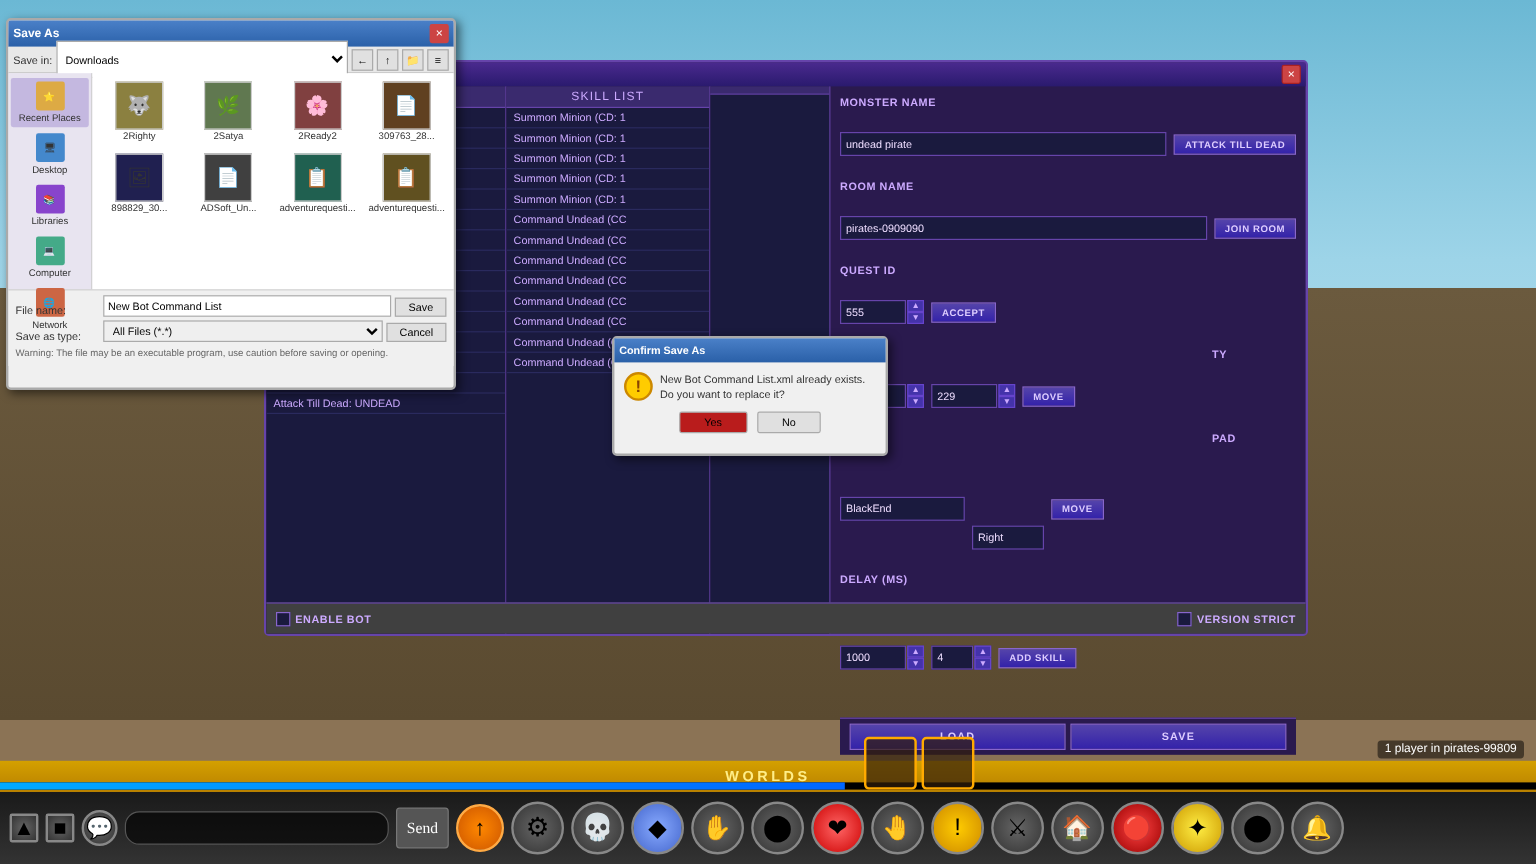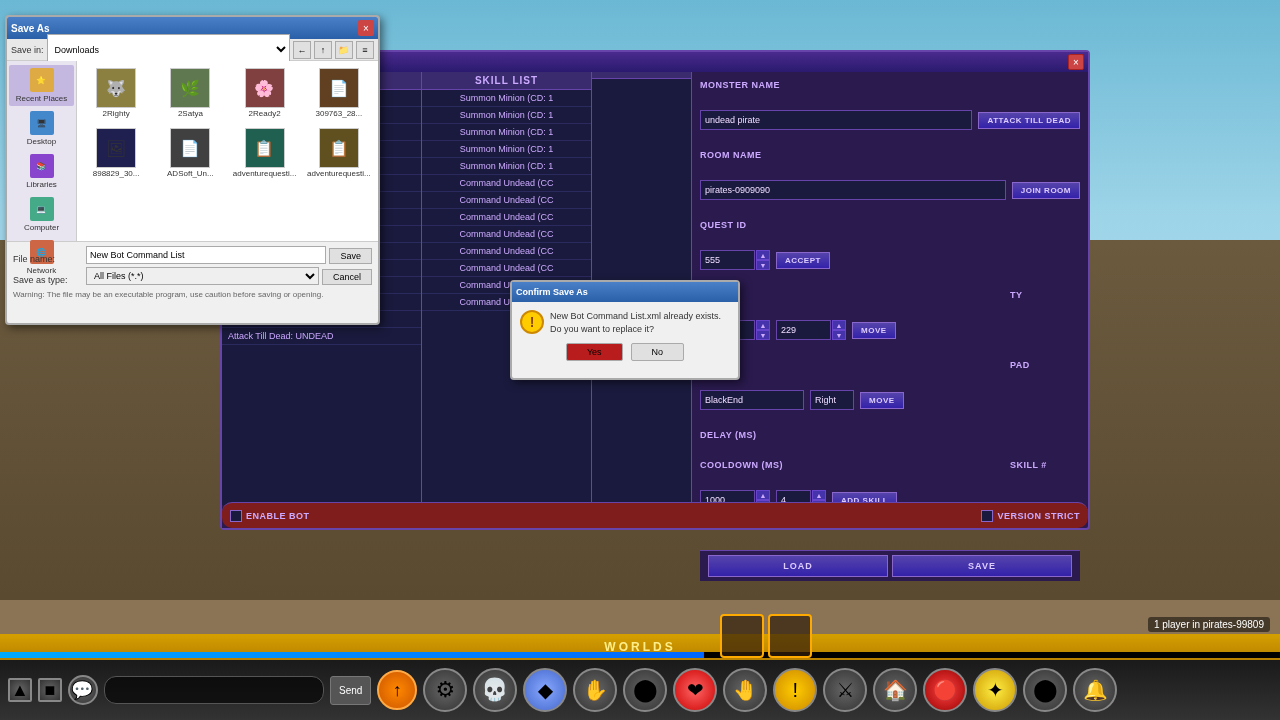--- a/index.html
+++ b/index.html
@@ -88,21 +88,21 @@
       display: flex;
       flex-direction: column;
     }
 
     .col-header {
       background: #3a2a6e;
       color: #ccaaff;
       text-align: center;
       padding: 3px;
       font-size: 10px;
-      font-weight: bold;
+      font-weight: normal;
       letter-spacing: 1px;
       border-bottom: 1px solid #6644aa;
     }
 
     .quest-list {
       flex: 1;
       overflow-y: auto;
       background: #1a1a3e;
     }
 
@@ -147,21 +147,20 @@
       overflow-y: auto;
       background: #1a1a3e;
     }
 
     .skill-item {
       padding: 3px 6px;
       color: #ccaaff;
       font-size: 9px;
       border-bottom: 1px solid #2a2a5e;
       cursor: pointer;
-      text-align: center;
     }
 
     
     .settings-column {
       flex: 1;
       display: flex;
       flex-direction: column;
       padding: 8px;
       gap: 20px;
     }
@@ -237,27 +236,26 @@
       line-height: 1;
     }
 
     
     .bot-footer {
       position: absolute;
       bottom: 0;
       left: 0;
       width: 100%;
       height: 26px;
-      background: #7f1d1d;
+      background: #404040;
       border-top: 1px solid #6644aa;
       display: flex;
       align-items: center;
       gap: 8px;
       padding: 0 8px;
-      border-radius: 10px;
     }
 
     .checkbox-container {
       display: flex;
       align-items: center;
       gap: 4px;
       color: #ccaaff;
       font-size: 9px;
       font-weight: bold;
       letter-spacing: 0.5px;
@@ -597,23 +595,24 @@
       color: white;
       font-size: 10px;
       width: 100%;
     }
 
     .send-btn {
       padding: 8px 8px;
       background: #555;
       border: 1px solid #777;
       color: white;
-      font-size: 10px;
+      font-size: 13px;
       cursor: pointer;
       border-radius: 3px;
+      font-family: Liberation Serif, serif;
     }
 
     .players-label {
       position: absolute;
       bottom: 88px;
       right: 10px;
       color: white;
       font-size: 10px;
       background: rgba(0,0,0,0.5);
       padding: 2px 6px;
@@ -802,21 +801,21 @@
         <button class="settings-btn">MOVE</button>
       </div>
 
       <div class="settings-row">
         <div class="settings-label">CELL</div>
         <div style="flex:1"></div>
         <div class="settings-label">PAD</div>
       </div>
       <div class="settings-row">
         <input class="settings-input" value="BlackEnd" style="width: 104px; flex: 0 0 auto;">
-        <input class="settings-input" value="Right" style="width: 44px; flex: 0 0 auto;">
+        <input class="settings-input" value="Right" style="width: 60px; flex: 0 0 auto; margin-top: 48px;">
         <button class="settings-btn">MOVE</button>
       </div>
 
       <div class="settings-label">DELAY (MS)</div>
 
       <div class="settings-row">
         <div class="settings-label">COOLDOWN (MS)</div>
         <div style="flex:1"></div>
         <div class="settings-label">SKILL #</div>
       </div>

